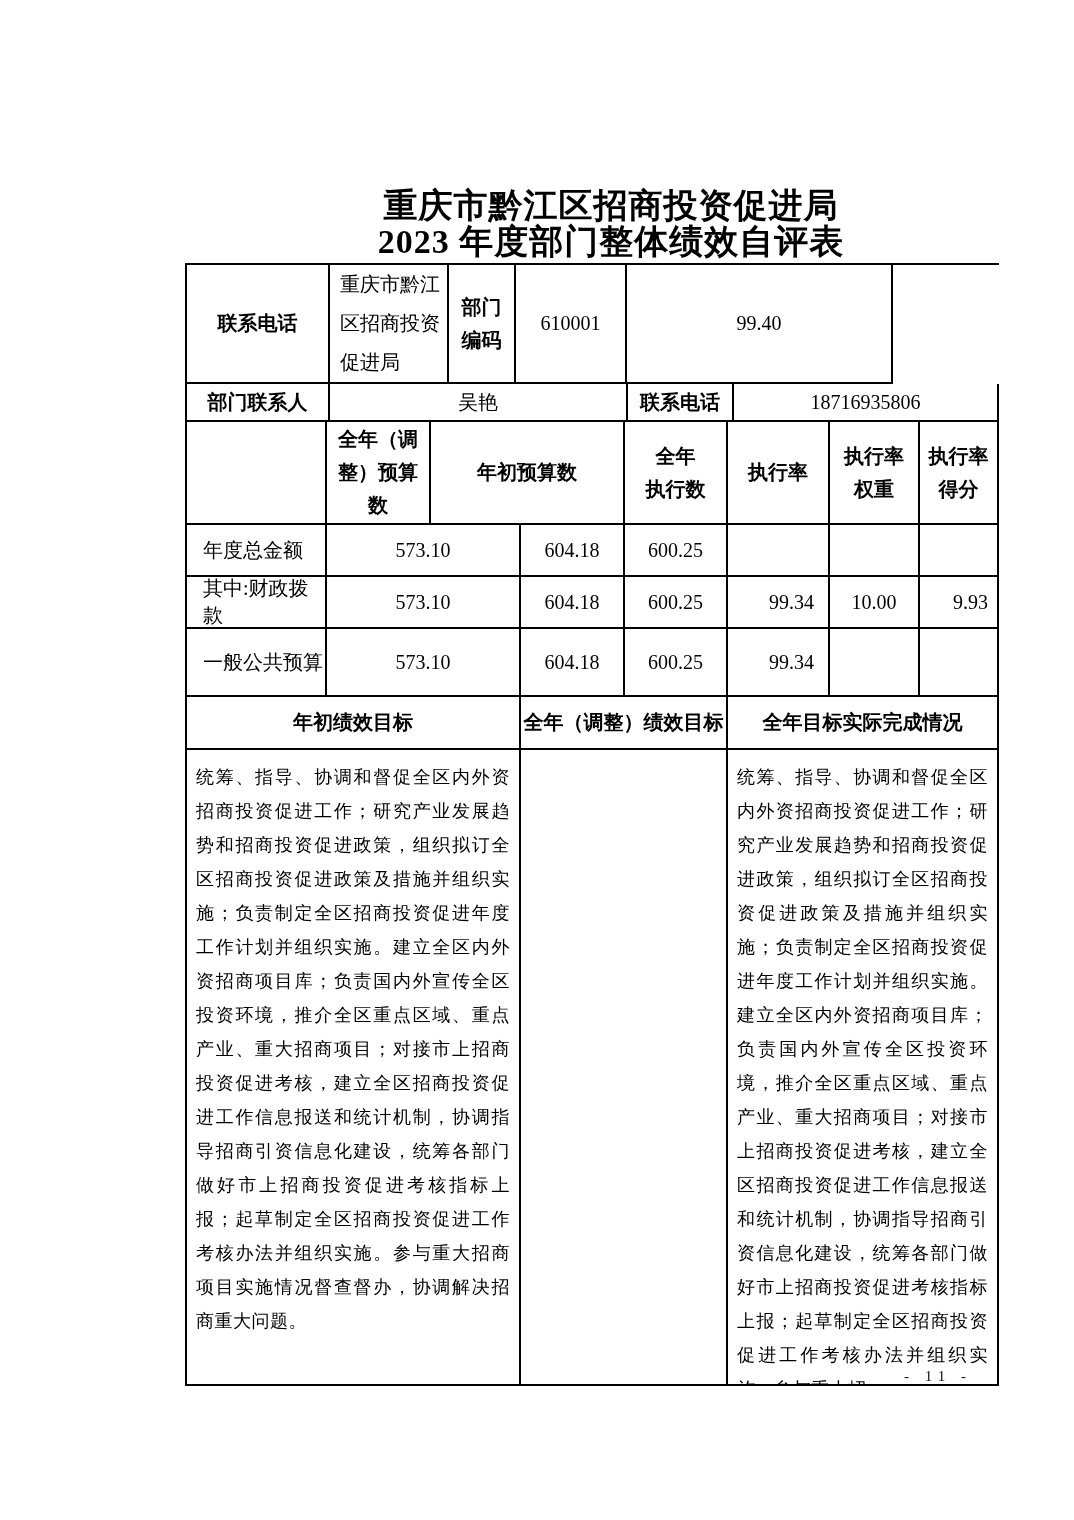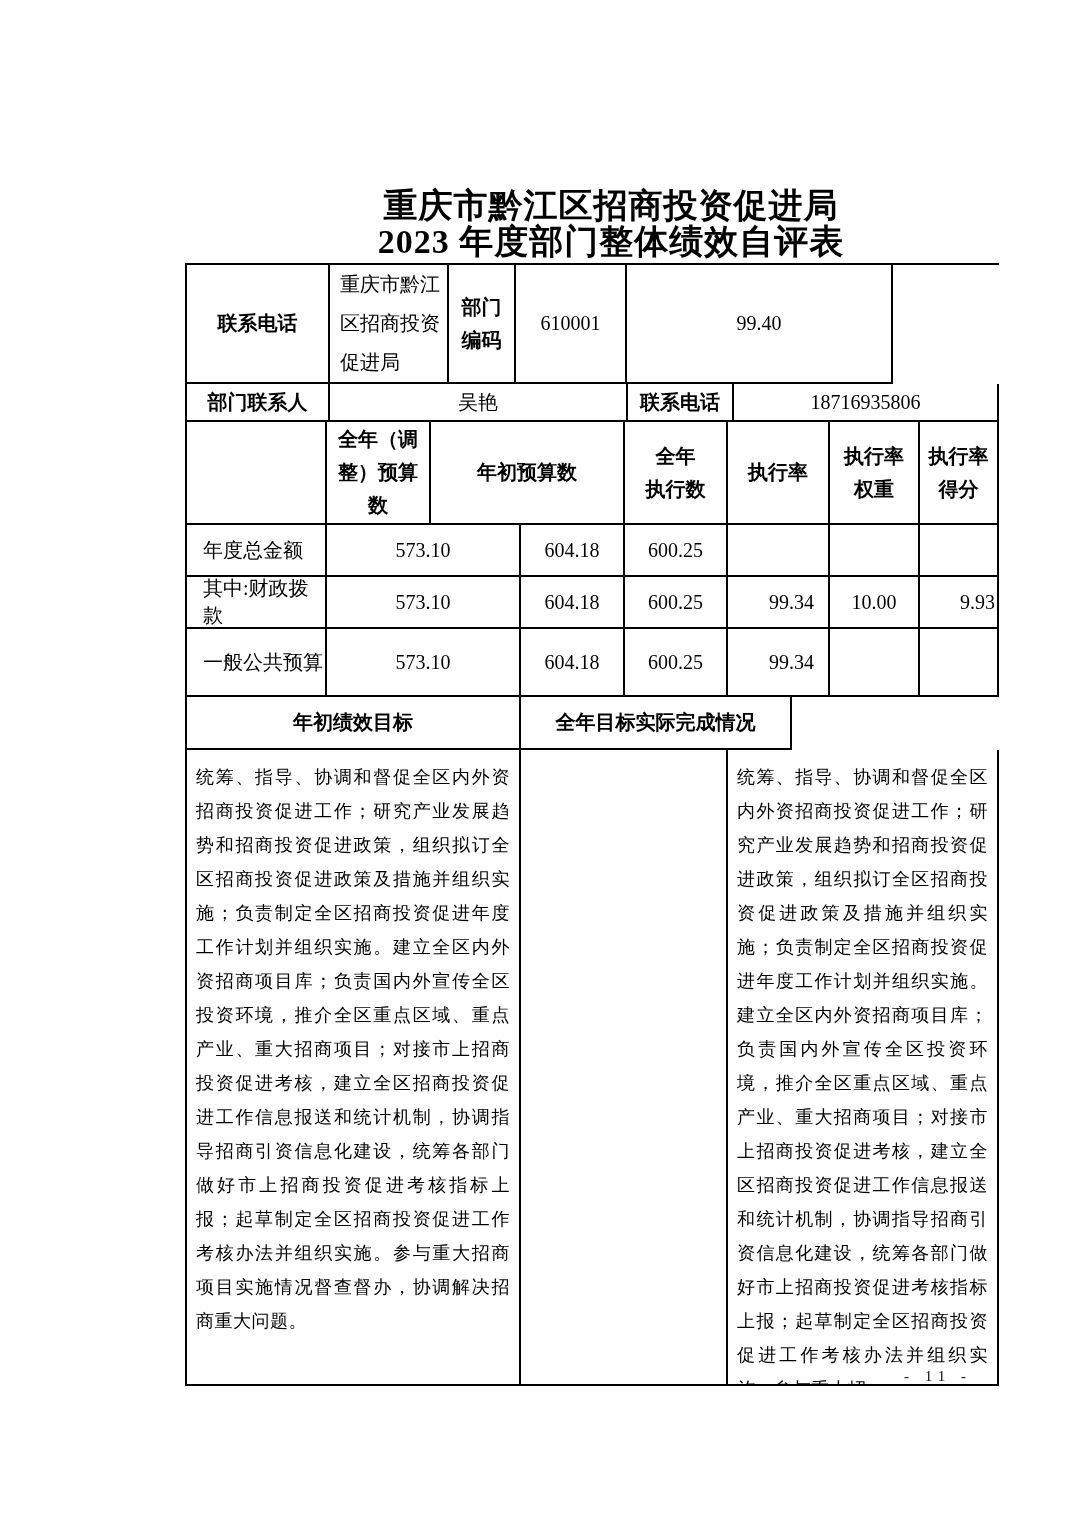--- a/index.html
+++ b/index.html
@@ -26,21 +26,21 @@
   .c{
     box-sizing:border-box;
     border-right:2px solid #000;border-bottom:2px solid #000;
     display:flex;align-items:center;justify-content:center;
     text-align:center;overflow:hidden;
   }
   .bold{font-weight:bold;}
   .pre{white-space:pre-line;line-height:33px;}
   .leftlab{justify-content:flex-start;text-align:left;padding-left:16px;}
   .rightnum{justify-content:flex-end;padding-right:14px;}
-  .rightnum2{justify-content:flex-end;padding-right:2px;}
+  .rightnum2{justify-content:flex-end;padding-right:9px;}
   .deptname{
     justify-content:flex-start;text-align:left;
     padding-left:10px;line-height:39px;
   }
   .para{
     display:block;text-align:justify;
     padding:10px 9px 0 9px;
     font-size:18px;line-height:34px;
     letter-spacing:0.5px;
   }
@@ -117,20 +117,21 @@
       <div class="c" style="width:23.89%">573.10</div>
       <div class="c" style="width:12.81%">604.18</div>
       <div class="c" style="width:12.68%">600.25</div>
       <div class="c rightnum" style="width:12.56%">99.34</div>
       <div class="c" style="width:11.08%"></div>
       <div class="c" style="width:9.74%"></div>
     </div>
 
     <div class="row" style="height:53px">
       <div class="c bold" style="width:41.13%">年初绩效目标</div>
+      <div class="c bold" style="width:25.50%">全年（调整）绩效目标</div>
       <div class="c bold" style="width:33.37%">全年目标实际完成情况</div>
     </div>
 
     <div class="row" style="height:636px">
       <div class="c para" style="width:41.13%">统筹、指导、协调和督促全区内外资招商投资促进工作；研究产业发展趋势和招商投资促进政策，组织拟订全区招商投资促进政策及措施并组织实施；负责制定全区招商投资促进年度工作计划并组织实施。建立全区内外资招商项目库；负责国内外宣传全区投资环境，推介全区重点区域、重点产业、重大招商项目；对接市上招商投资促进考核，建立全区招商投资促进工作信息报送和统计机制，协调指导招商引资信息化建设，统筹各部门做好市上招商投资促进考核指标上报；起草制定全区招商投资促进工作考核办法并组织实施。参与重大招商项目实施情况督查督办，协调解决招商重大问题。</div>
       <div class="c para" style="width:25.50%"></div>
       <div class="c para" style="width:33.37%">统筹、指导、协调和督促全区内外资招商投资促进工作；研究产业发展趋势和招商投资促进政策，组织拟订全区招商投资促进政策及措施并组织实施；负责制定全区招商投资促进年度工作计划并组织实施。建立全区内外资招商项目库；负责国内外宣传全区投资环境，推介全区重点区域、重点产业、重大招商项目；对接市上招商投资促进考核，建立全区招商投资促进工作信息报送和统计机制，协调指导招商引资信息化建设，统筹各部门做好市上招商投资促进考核指标上报；起草制定全区招商投资促进工作考核办法并组织实施。参与重大招</div>
     </div>
 
   </div>

